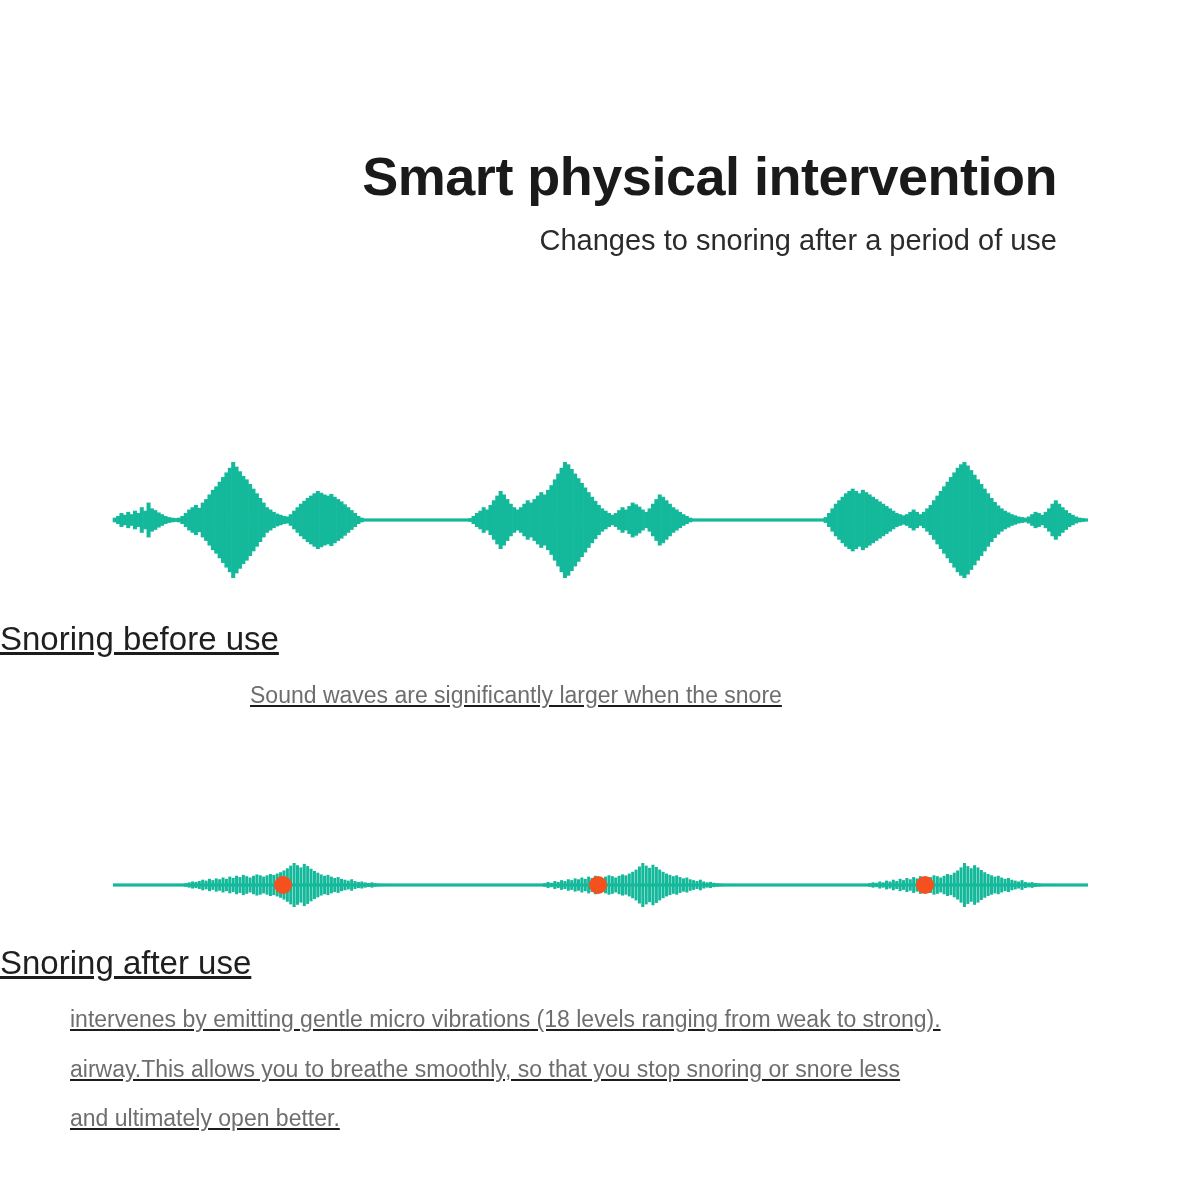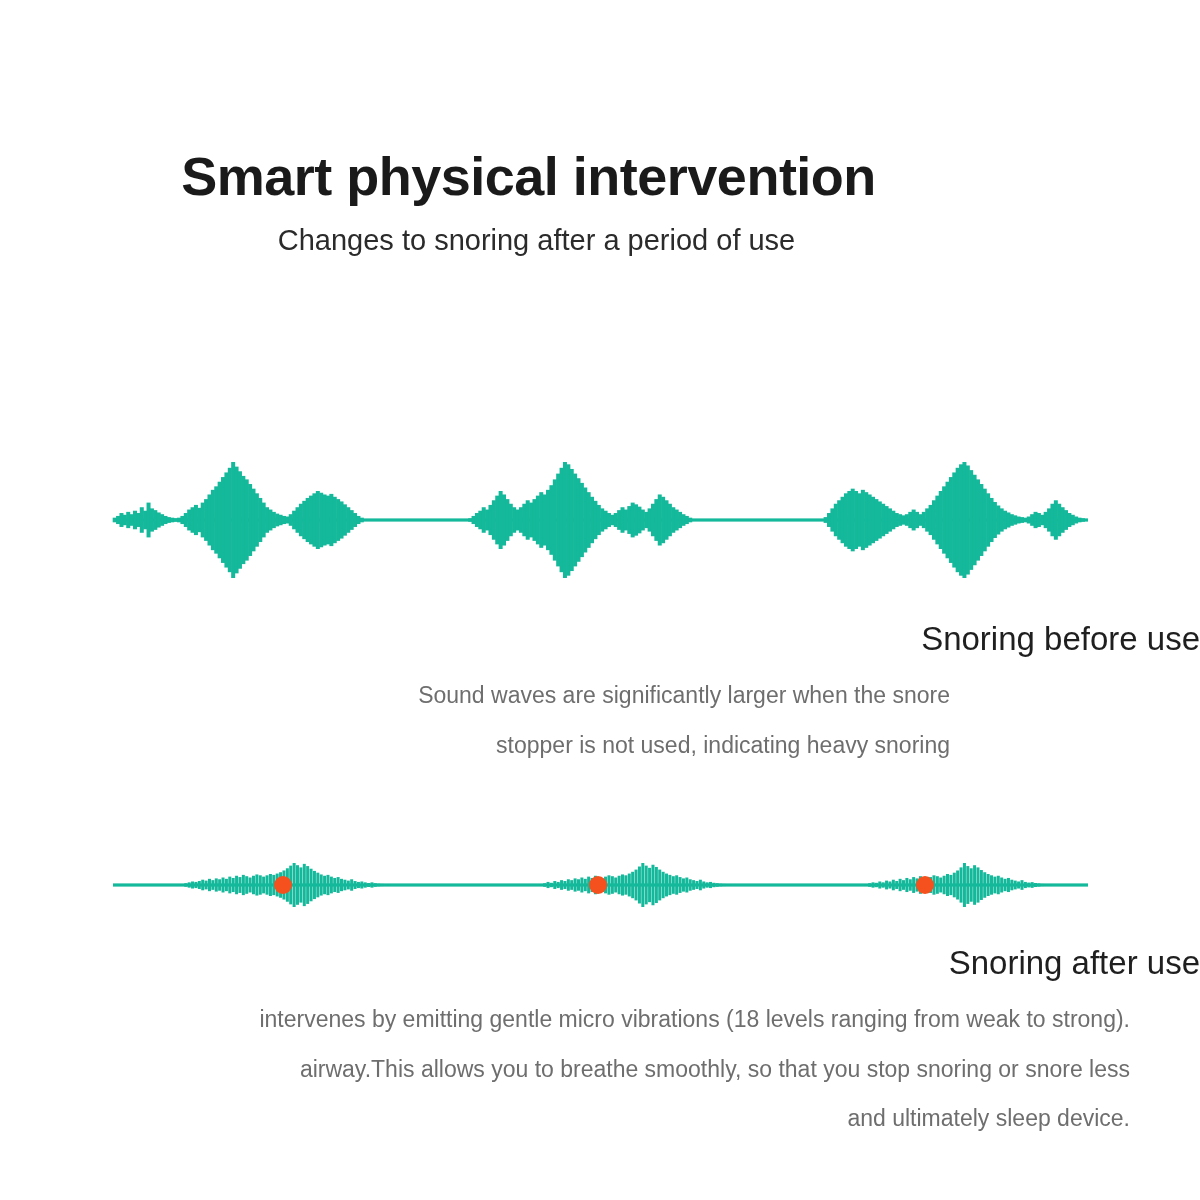--- a/index.html
+++ b/index.html
@@ -20,21 +20,21 @@
     height: 1200px;
     position: relative;
   }
 
   
   .header {
     position: absolute;
     top: 148px;
     left: 0;
     width: 1057px;
-    text-align: center;
+    text-align: right;
   }
   .title {
     font-size: 54px;
     font-weight: 700;
     letter-spacing: -0.5px;
     color: #1a1a1a;
     line-height: 1.05;
     margin: 0;
   }
   .subtitle {
@@ -57,21 +57,22 @@
   .wave-canvas {
     display: block;
     margin: 0 auto;
   }
 
   
   .caption-block {
     position: absolute;
     left: 0;
     width: 1200px;
-    text-align: right;
+    text-align: left;
+    text-decoration: underline;
   }
   .caption-block.before-caption { top: 618px; }
   .caption-block.after-caption  { top: 942px; }
 
   .caption-heading {
     font-size: 33px;
     font-weight: 400;
     color: #1f1f1f;
     margin: 0;
     line-height: 1.25;
@@ -321,21 +322,20 @@
           <rect x="1077.54" y="77.68" width="4" height="4.64" fill="#14b89a"></rect>
           <rect x="1080.92" y="78.26" width="4" height="3.48" fill="#14b89a"></rect>
         </g>
       </svg>
   </div>
 
   <div class="caption-block before-caption">
     <h2 class="caption-heading">Snoring before use</h2>
     <p class="caption-body narrow" id="before-body">
         <span class="ln">Sound waves are significantly larger when the snore</span>
-        <span class="ln">stopper is not used, indicating heavy snoring</span>
       </p>
   </div>
 
   <div class="wave-wrap after">
     <svg class="wave-canvas" id="wave-after" width="1200" height="80" viewBox="0 0 1200 80">
         <rect x="113" y="38.4" width="975" height="3.2" fill="#14b89a"></rect>
         <g>
           <rect x="180.90" y="39.12" width="3" height="1.76" fill="#14b89a"></rect>
           <rect x="184.29" y="38.24" width="3" height="3.52" fill="#14b89a"></rect>
           <rect x="187.67" y="37.36" width="3" height="5.28" fill="#14b89a"></rect>
@@ -515,17 +515,17 @@
         <circle cx="598" cy="40" r="9" fill="#f4511e"></circle>
         <circle cx="925" cy="40" r="9" fill="#f4511e"></circle>
       </svg>
   </div>
 
   <div class="caption-block after-caption">
     <h2 class="caption-heading">Snoring after use</h2>
     <p class="caption-body" id="after-body">
         <span class="ln">intervenes by emitting gentle micro vibrations (18 levels ranging from weak to strong).</span>
         <span class="ln">airway.This allows you to breathe smoothly, so that you stop snoring or snore less</span>
-        <span class="ln">and ultimately sleep device.</span>
+        <span class="ln">and ultimately open better.</span>
       </p>
   </div>
 
 </div>
 
 </body></html>

